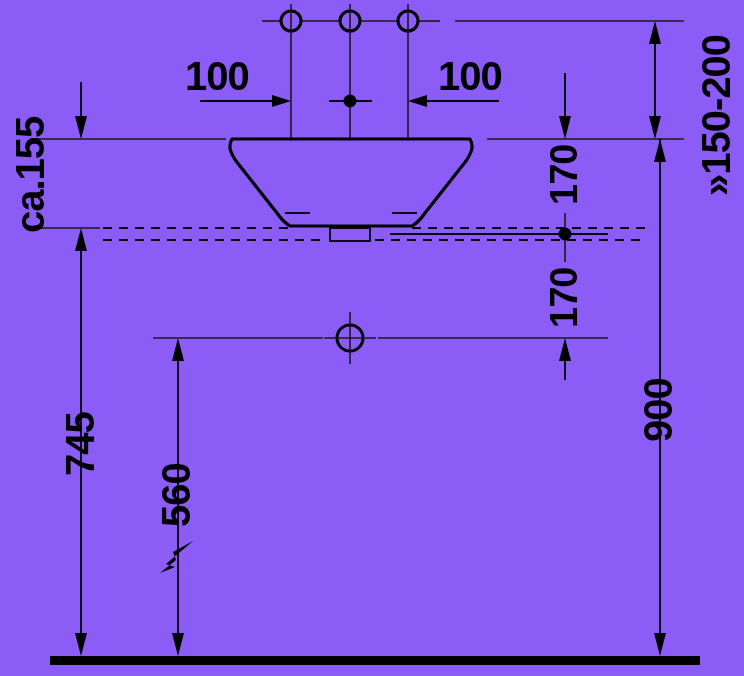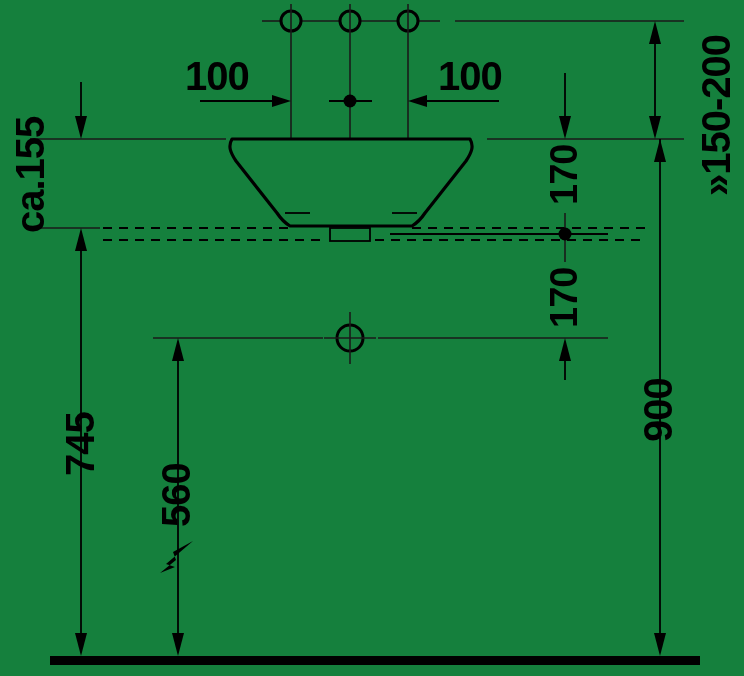--- a/index.html
+++ b/index.html
@@ -10,21 +10,21 @@
   body {
     width: 744px;
     height: 676px;
     font-family: "Liberation Sans", sans-serif;
     overflow: hidden;
   }
   #drawing-root {
     position: relative;
     width: 744px;
     height: 676px;
-    background: #15803d;
+    background: #8b5cf6;
   }
   svg.drawing {
     display: block;
     width: 744px;
     height: 676px;
   }
   .dim-text {
     font-family: "Liberation Sans", sans-serif;
     font-weight: bold;
     fill: #000000;

